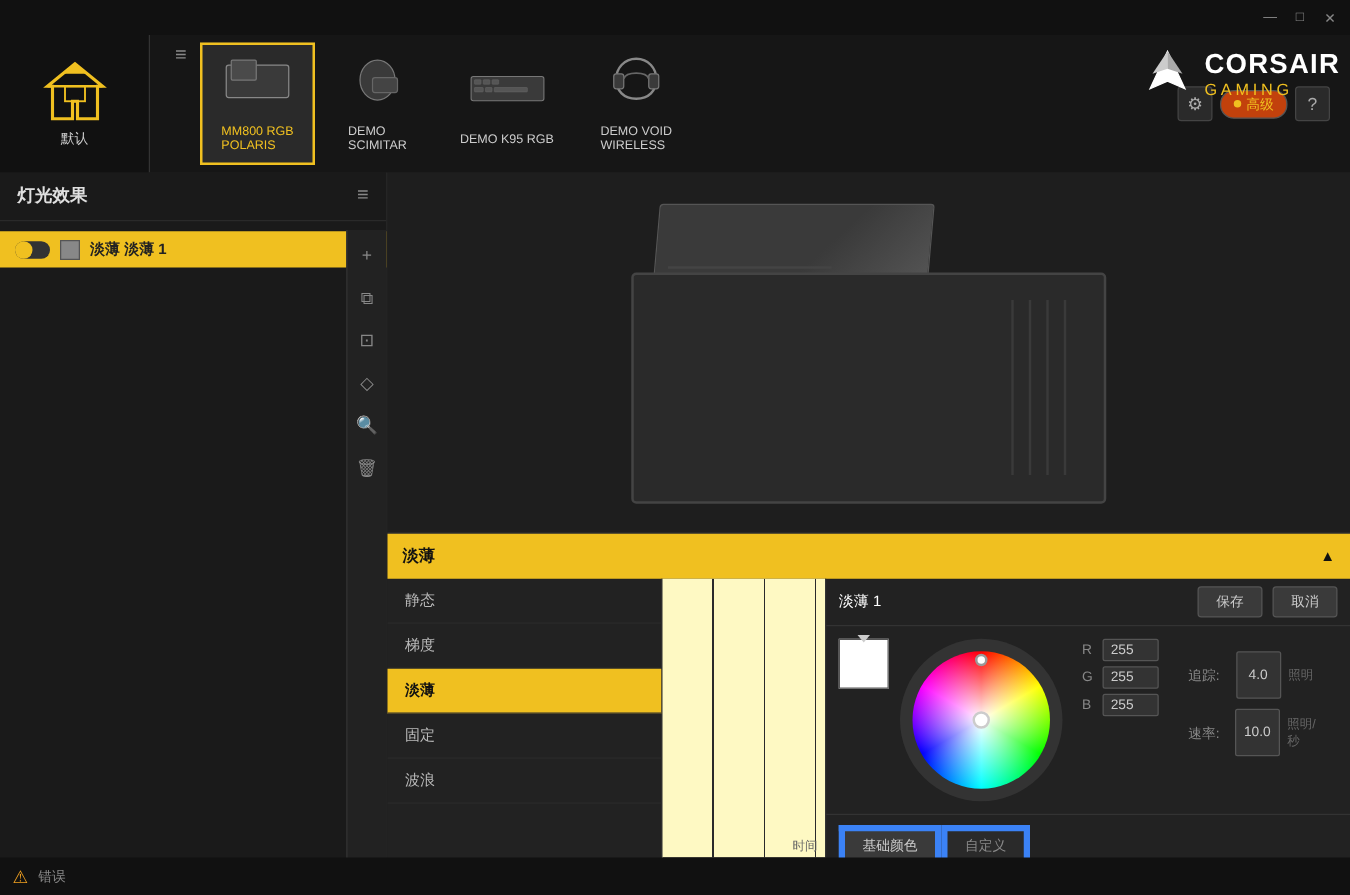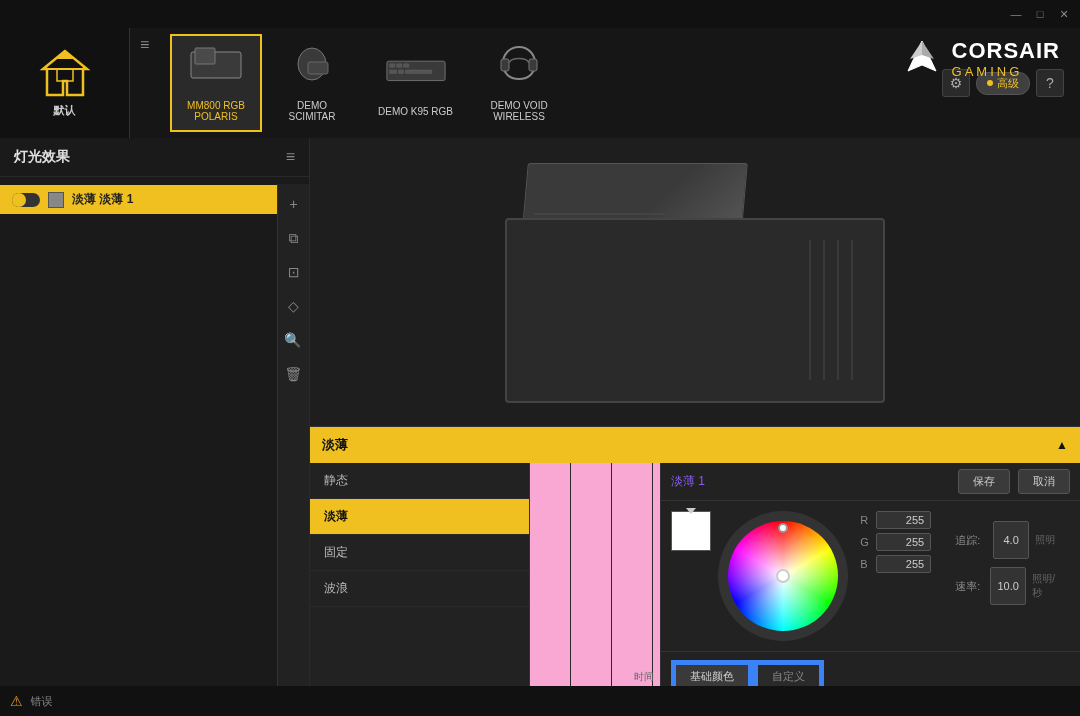--- a/index.html
+++ b/index.html
@@ -50,30 +50,29 @@
       position: absolute;
       top: 0; left: 0; right: 0;
       height: 110px;
       background: #161616;
       display: flex;
       align-items: center;
     }
 
     
     .logo-left {
-      width: 130px;
+      width: 120px;
       height: 110px;
       background: #111;
       display: flex;
       flex-direction: column;
       align-items: center;
       justify-content: center;
       border-right: 1px solid #333;
       flex-shrink: 0;
-      font-weight: bold;
     }
     .logo-text {
       color: #ccc;
       font-size: 11px;
       margin-top: 4px;
     }
 
     
     .hamburger {
       position: absolute;
@@ -108,21 +107,21 @@
     .device-tab-icon {
       width: 60px;
       height: 40px;
       display: flex;
       align-items: center;
       justify-content: center;
     }
     .device-tab-label {
       font-size: 10px;
       color: #ccc;
-      text-align: center;
+      text-align: left;
       margin-top: 16px;
     }
     .device-tab.active .device-tab-label {
       color: #f0c020;
     }
 
     
     .header-right {
       display: flex;
       flex-direction: column;
@@ -142,42 +141,42 @@
       border: 1px solid #444;
       border-radius: 3px;
       display: flex;
       align-items: center;
       justify-content: center;
       color: #aaa;
       font-size: 14px;
       cursor: pointer;
     }
     .advanced-btn {
-      background: #404040;
+      background: #c2410c;
       border: 1px solid #555;
       border-radius: 11px;
       padding: 3px 10px;
       color: #f0c020;
       font-size: 11px;
       cursor: pointer;
       display: flex;
       align-items: center;
       gap: 4px;
     }
     .advanced-dot {
       width: 6px;
       height: 6px;
       background: #f0c020;
       border-radius: 50%;
     }
 
     
     .corsair-logo {
       position: absolute;
-      right: 20px;
+      right: 8px;
       top: 10px;
       display: flex;
       flex-direction: column;
       align-items: center;
     }
     .corsair-name {
       color: white;
       font-size: 22px;
       font-weight: bold;
       letter-spacing: 1px;
@@ -340,21 +339,21 @@
       font-size: 12px;
     }
     .effect-option.active {
       background: #f0c020;
       color: #111;
       font-weight: bold;
     }
 
     .effect-timeline {
       flex: 1;
-      background: #f9a8d4;
+      background: #fef9c3;
       position: relative;
       overflow: hidden;
     }
 
     
     .effect-right {
       width: 420px;
       border-left: 1px solid #333;
       display: flex;
       flex-direction: column;
@@ -364,21 +363,21 @@
       display: flex;
       align-items: center;
       padding: 6px 10px;
       border-bottom: 1px solid #333;
       gap: 8px;
     }
     .effect-name-input {
       flex: 1;
       background: transparent;
       border: none;
-      color: #8b5cf6;
+      color: #ffffff;
       font-size: 12px;
       outline: none;
     }
     .effect-save-btn {
       background: #3a3a3a;
       border: 1px solid #555;
       border-radius: 3px;
       padding: 4px 14px;
       color: #ccc;
       font-size: 11px;
@@ -441,22 +440,22 @@
       font-size: 11px;
       width: 12px;
     }
     .rgb-value {
       background: #333;
       border: 1px solid #555;
       border-radius: 2px;
       padding: 2px 6px;
       color: #ccc;
       font-size: 11px;
-      width: 55px;
-      text-align: right;
+      width: 45px;
+      text-align: left;
     }
 
     .speed-section {
       display: flex;
       flex-direction: column;
       gap: 8px;
       padding: 10px 8px;
       font-size: 11px;
     }
     .speed-row {
@@ -742,20 +741,21 @@
 
       <div class="effect-panel-header">
         <span class="effect-panel-title">淡薄</span>
         <span class="effect-panel-arrow">▲</span>
       </div>
 
       <div class="effect-panel-body">
 
         <div class="effect-options">
           <div class="effect-option">静态</div>
+          <div class="effect-option">梯度</div>
           <div class="effect-option active">淡薄</div>
           <div class="effect-option">固定</div>
           <div class="effect-option">波浪</div>
         </div>
 
         <div class="effect-timeline">
 
           <div style="position:absolute;top:0;left:0;right:0;bottom:30px;background:repeating-linear-gradient(90deg, transparent, transparent 40px, #2a2a2a 40px, #2a2a2a 41px);"></div>
 
           <div class="timeline-controls">

